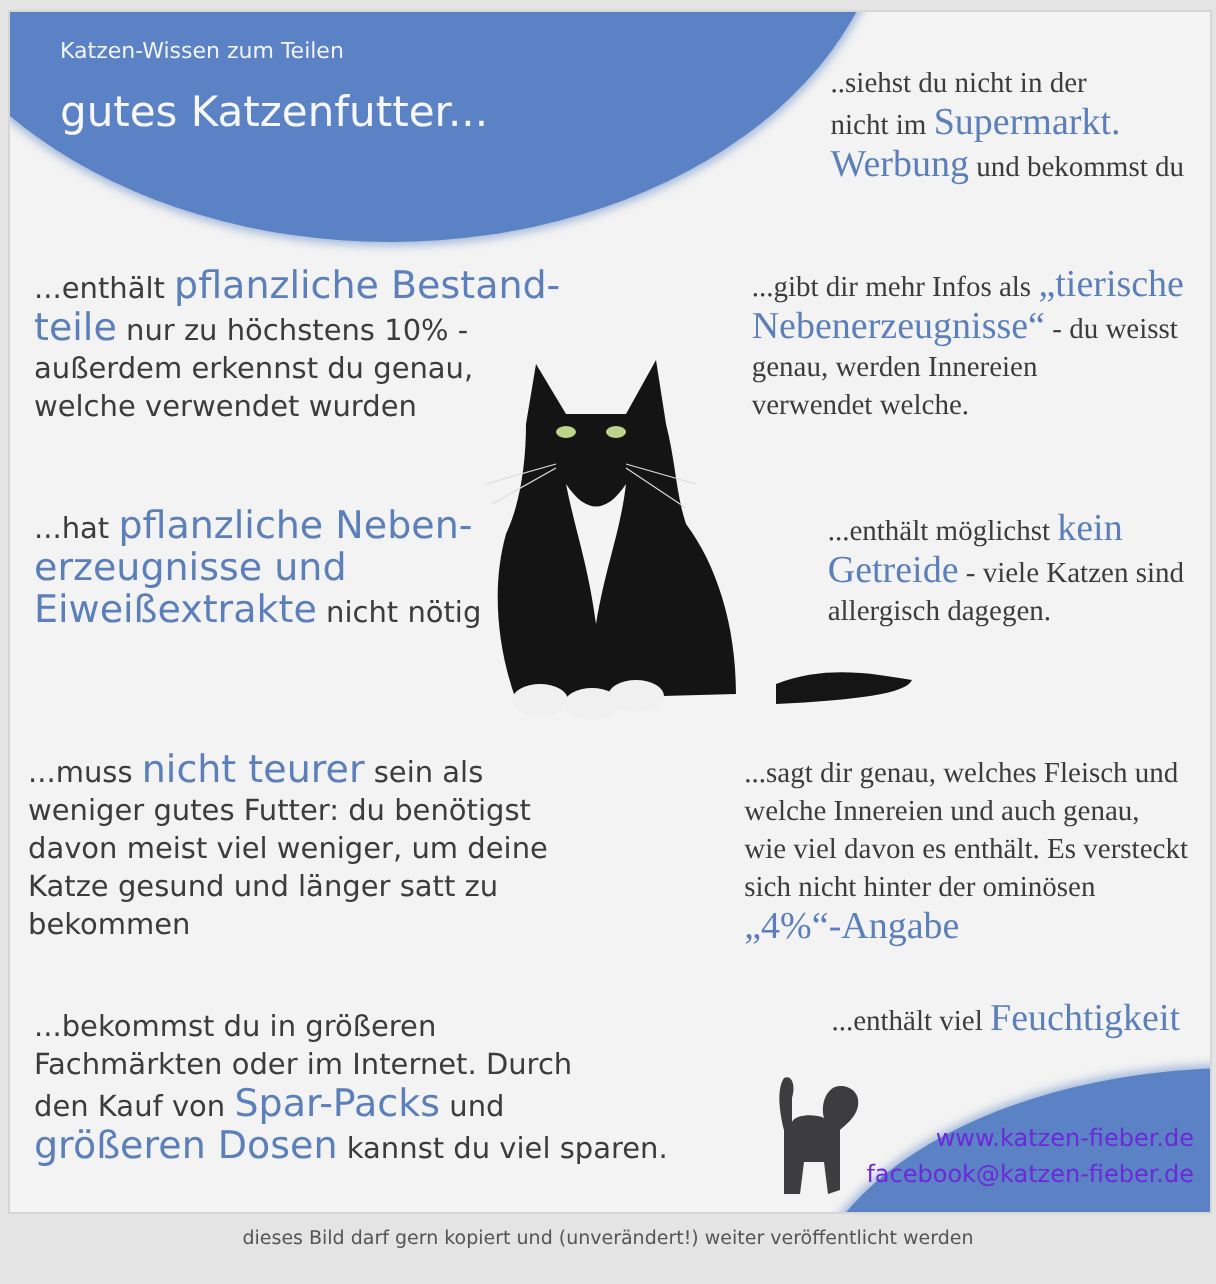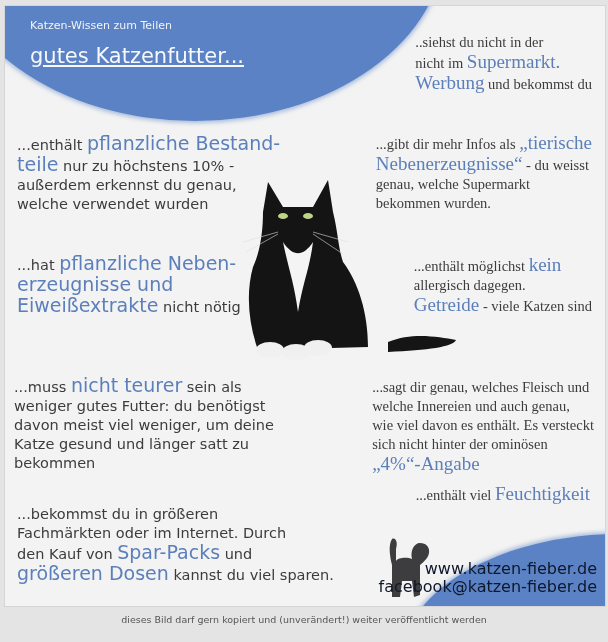--- a/index.html
+++ b/index.html
@@ -5,26 +5,26 @@
   html, body { margin:0; padding:0; }
   body { width:608px; height:642px; background:#e4e4e4; position:relative; overflow:hidden;
          font-family:"DejaVu Sans", sans-serif; color:#3c3c3c; }
   .frame { position:absolute; left:4px; top:5px; width:600px; height:600px; background:#f3f3f3;
            border:1px solid #d6d6d6; overflow:hidden; }
   .blob-top { position:absolute; left:-60px; top:-245px; width:500px; height:360px; border-radius:50%;
               background:#5a82c4; box-shadow:0 0 4px 2px rgba(90,130,196,0.5); }
   .blob-bottom { position:absolute; left:395px; top:528px; width:440px; height:260px; border-radius:50%;
                  background:#5a82c4; box-shadow:0 0 4px 2px rgba(90,130,196,0.5); }
   .hdr1 { position:absolute; left:30px; top:19px; font-size:11px; color:#f2f4f8; }
-  .hdr2 { position:absolute; left:30px; top:44px; font-size:21px; color:#f7f8fb;text-decoration:underline; }
+  .hdr2 { position:absolute; left:30px; top:44px; font-size:21px; color:#f7f8fb; }
   .blk { position:absolute; font-size:14.5px; line-height:19px; color:#3c3c3c; }
   .r { text-align:left;font-family:Liberation Serif, serif; }
   .hl { color:#5b7fba; font-size:19px; }
   .bottom-footer { position:absolute; left:0; top:614px; width:608px; text-align:center; font-size:9.5px; color:#555; }
-  .web { position:absolute; right:11px; top:560px; text-align:right; font-size:16px; line-height:18px; color:#0f172a; }
+  .web { position:absolute; right:11px; top:560px; text-align:right; font-size:12px; line-height:18px; color:#6d28d9; }
   .cat { position:absolute; left:238px; top:172px; width:220px; height:192px; }
   .kitten { position:absolute; left:386px; top:535px; width:50px; height:66px; }
 </style>
 </head>
 <body>
 
 <div class="frame">
   <div class="blob-top"></div>
   <div class="blob-bottom"></div>
 </div>
@@ -41,34 +41,34 @@
 <div class="blk" style="left:17px; top:134px;">
   <div><span>...enthält </span><span class="hl">pflanzliche Bestand-</span></div>
   <div><span class="hl">teile</span><span> nur zu höchstens 10% -</span></div>
   <div>außerdem erkennst du genau,</div>
   <div>welche verwendet wurden</div>
 </div>
 
 <div class="blk r" style="right:16px; top:133px;">
   <div><span>...gibt dir mehr Infos als </span><span class="hl">„tierische</span></div>
   <div><span class="hl">Nebenerzeugnisse“</span><span> - du weisst</span></div>
-  <div>genau, welche Supermarkt</div>
-  <div>bekommen wurden.</div>
+  <div>genau, werden Innereien</div>
+  <div>verwendet welche.</div>
 </div>
 
 <div class="blk" style="left:17px; top:254px; line-height:19px;">
   <div><span>...hat </span><span class="hl">pflanzliche Neben-</span></div>
   <div><span class="hl">erzeugnisse und</span></div>
   <div><span class="hl">Eiweißextrakte</span><span> nicht nötig</span></div>
 </div>
 
 <div class="blk r" style="right:16px; top:255px;">
   <div><span>...enthält möglichst </span><span class="hl">kein</span></div>
+  <div><span class="hl">Getreide</span><span> - viele Katzen sind</span></div>
   <div>allergisch dagegen.</div>
-  <div><span class="hl">Getreide</span><span> - viele Katzen sind</span></div>
 </div>
 
 <div class="blk" style="left:14px; top:376px;">
   <div><span>...muss </span><span class="hl">nicht teurer</span><span> sein als</span></div>
   <div>weniger gutes Futter: du benötigst</div>
   <div>davon meist viel weniger, um deine</div>
   <div>Katze gesund und länger satt zu</div>
   <div>bekommen</div>
 </div>
 
@@ -80,21 +80,21 @@
   <div><span class="hl">„4%“-Angabe</span></div>
 </div>
 
 <div class="blk" style="left:17px; top:505px;">
   <div>...bekommst du in größeren</div>
   <div>Fachmärkten oder im Internet. Durch</div>
   <div><span>den Kauf von </span><span class="hl">Spar-Packs</span><span> und</span></div>
   <div><span class="hl">größeren Dosen</span><span> kannst du viel sparen.</span></div>
 </div>
 
-<div class="blk r" style="right:18px; top:484px;">
+<div class="blk r" style="right:18px; top:500px;">
   <div><span>...enthält viel </span><span class="hl">Feuchtigkeit</span></div>
 </div>
 
 <svg class="cat" viewBox="0 0 220 192">
   <path d="M150,170 C175,160 200,165 218,168 C215,175 190,178 150,180 Z" fill="#151515"></path>
   <path d="M30,10 L45,35 L75,35 L90,8 L95,40 C100,60 100,75 105,90 C120,110 130,140 130,175 L20,178 C10,150 8,120 15,95 C22,80 25,60 25,40 Z" fill="#141414"></path>
   <path d="M45,70 C55,85 65,85 75,70 C72,95 65,110 60,140 C56,110 50,95 45,70 Z" fill="#f4f4f4"></path>
   <ellipse cx="45" cy="44" rx="5" ry="3" fill="#bdd58a"></ellipse>
   <ellipse cx="70" cy="44" rx="5" ry="3" fill="#bdd58a"></ellipse>
   <ellipse cx="32" cy="178" rx="14" ry="8" fill="#f0f0f0"></ellipse>

